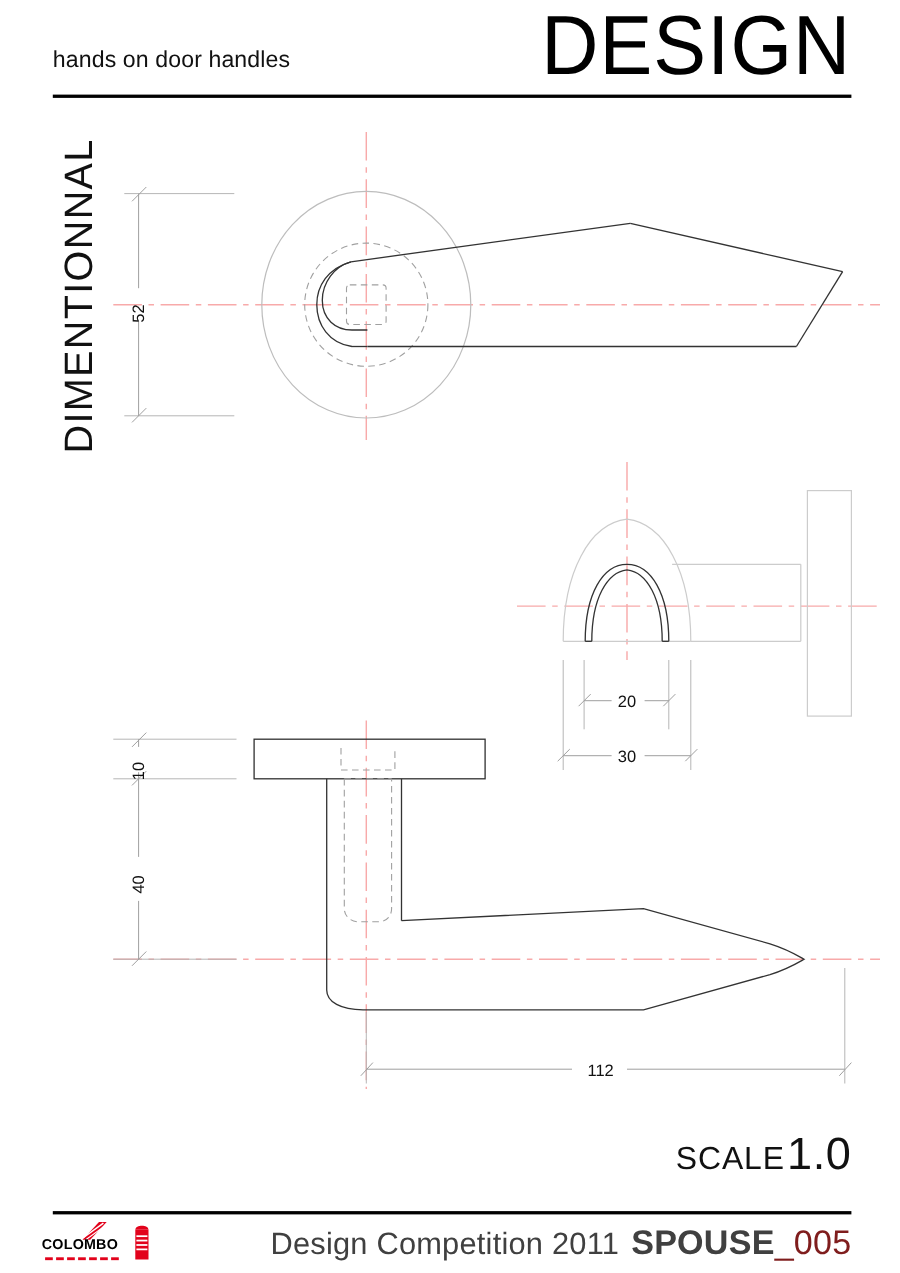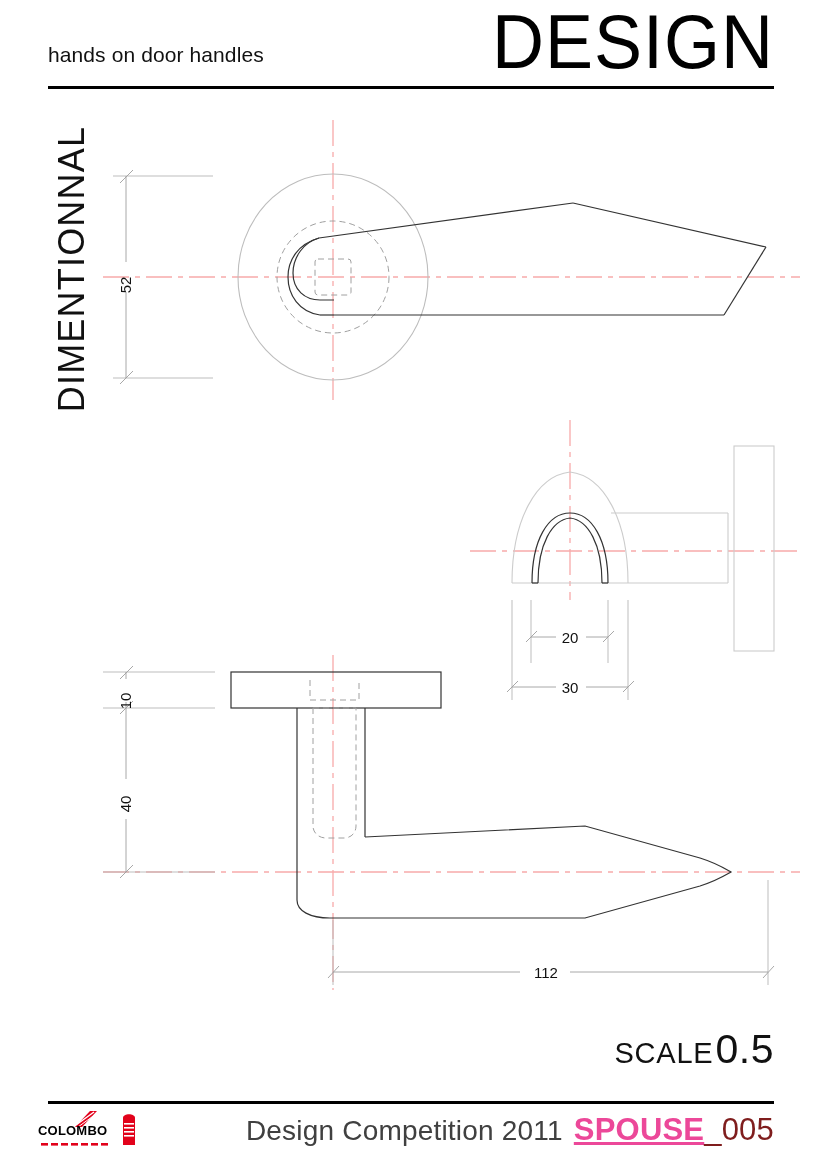--- a/index.html
+++ b/index.html
@@ -110,23 +110,22 @@
   .ft-light {
     font-size: 28px;
     font-weight: 400;
     letter-spacing: 0.2px;
     color: #404040;
   }
   .ft-bold {
     font-size: 31px;
     font-weight: 700;
     letter-spacing: 0.2px;
-    color: #ec4899;
+    color: #404040;
     margin-left: 11px;
-    text-decoration: underline;
   }
   .ft-thin {
     font-size: 31px;
     font-weight: 300;
     letter-spacing: 0.2px;
     color: #7f1d1d;
   }
 
   
   #logo {
@@ -330,21 +329,21 @@
       <line class="dimext" x1="768" y1="880" x2="768" y2="985"></line>
       <line class="dim" x1="333" y1="972" x2="520" y2="972"></line>
       <line class="dim" x1="570" y1="972" x2="768" y2="972"></line>
       <line class="dim" x1="328" y1="978" x2="339" y2="966"></line>
       <line class="dim" x1="763" y1="978" x2="774" y2="966"></line>
       <text class="dimtxt" x="546" y="978" text-anchor="middle">112</text>
     </g>
   </svg>
 
   <div id="scale-block">
-    <span id="scale-word">SCALE</span><span id="scale-value">0.5</span>
+    <span id="scale-word">SCALE</span><span id="scale-value">1.0</span>
   </div>
 
   <div id="footer-rule"></div>
 
   <div id="logo">
     <svg width="120" height="40" viewBox="0 0 120 40" xmlns="http://www.w3.org/2000/svg">
 
       <g>
         <polygon points="52,1 59,1 44,17 37,17" fill="#e2021b"></polygon>
         <polygon points="48,3 51,3 39,15 36,15" fill="#ffffff" opacity="0.0"></polygon>

